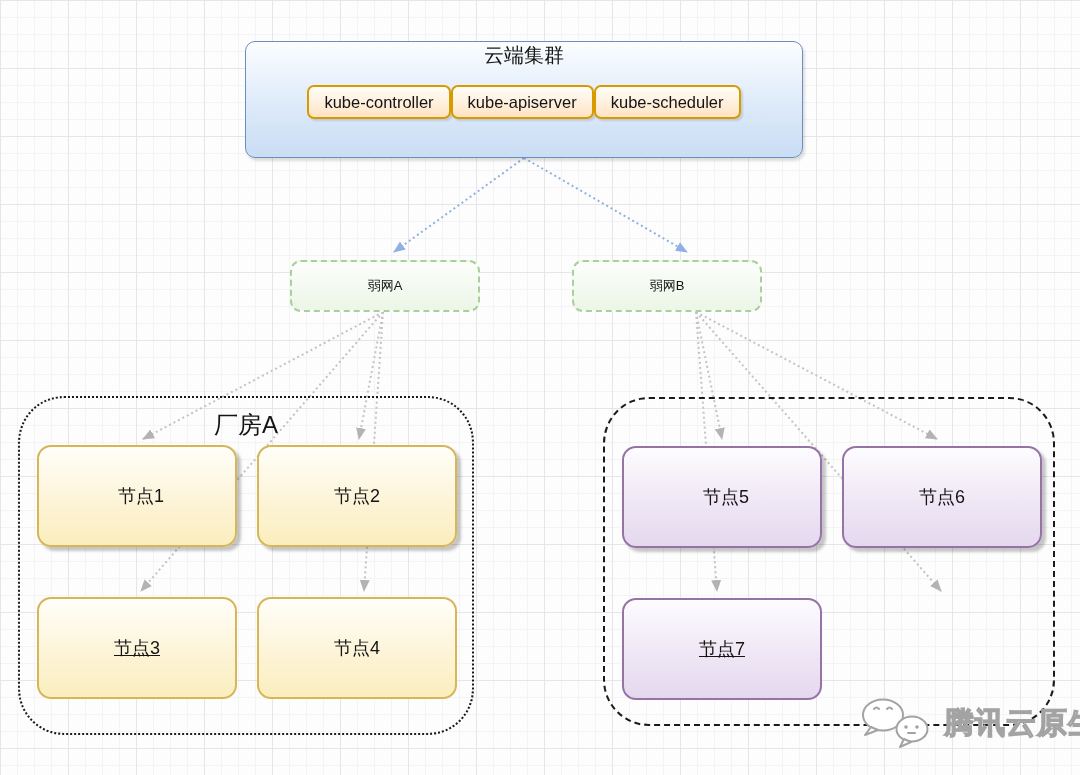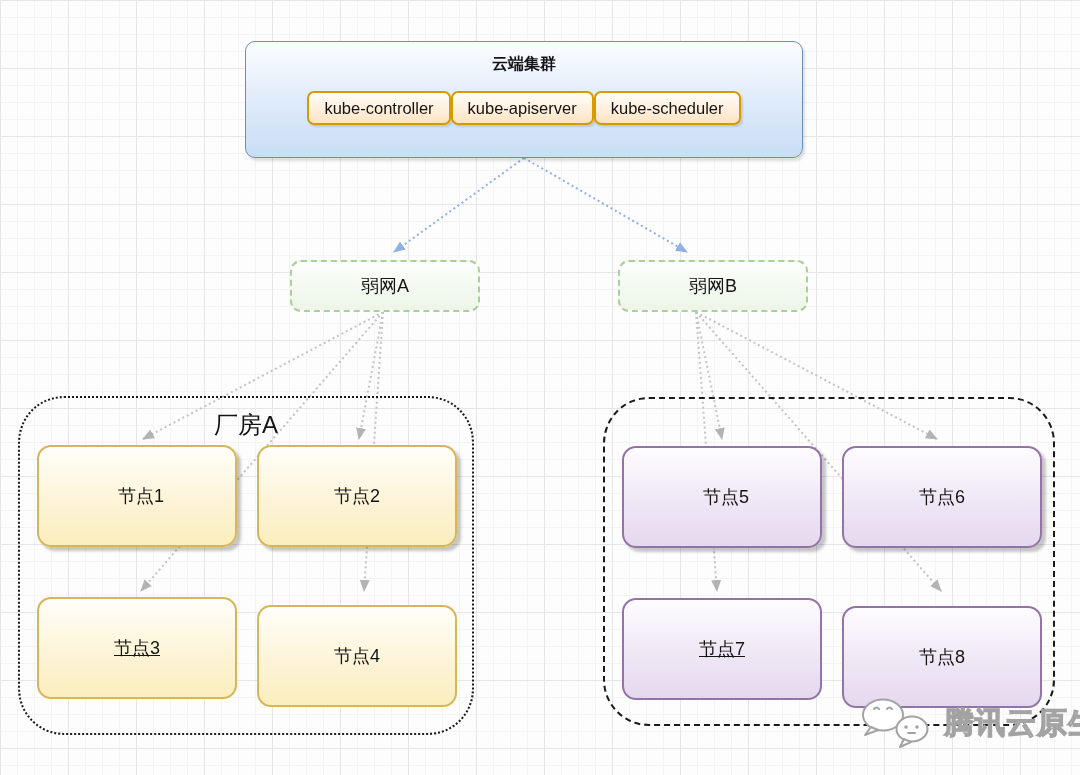--- a/index.html
+++ b/index.html
@@ -30,46 +30,45 @@
   .cluster {
     position: absolute; left: 245px; top: 41px;
     width: 558px; height: 117px;
     border: 1.5px solid #6c8ebf; border-radius: 10px;
     background: linear-gradient(180deg, #fcfdff 0%, #ddeafa 55%, #c9ddf4 100%);
     box-shadow: 2px 3px 3px rgba(0,0,0,0.13);
     text-align: center;
     box-sizing: border-box;
   }
   .cluster-title {
-    margin-top: 12px;
-    font-size: 16px; font-weight: bold; color: #141414;
+    font-size: 20px; font-weight: normal; color: #141414;
   }
   .cluster-row {
     display: flex; justify-content: center; margin-top: 16px;
   }
   .kube-box {
     border: 2px solid #d79b00; border-radius: 7px;
     background: linear-gradient(180deg, #fffdf8 0%, #ffe9cf 80%, #ffe2c2 100%);
     padding: 4px 15px;
     font-size: 16.5px; line-height: 22px; color: #141414;
     box-shadow: 2px 2px 2px rgba(0,0,0,0.12);
     white-space: nowrap;
   }
 
   .network {
     position: absolute;
     width: 186px; height: 48px;
     border: 2px dashed #a9cf9b; border-radius: 11px;
     background: linear-gradient(180deg, #fcfefb 0%, #ecf5e7 100%);
     display: flex; align-items: center; justify-content: center;
-    font-size: 18px; color: #141414;
+    font-size: 13px; color: #141414;
     box-sizing: content-box;
   }
   .network-a { left: 290px; top: 260px; }
-  .network-b { left: 618px; top: 260px; }
+  .network-b { left: 572px; top: 260px; }
 
   .factory { position: absolute; box-sizing: border-box; }
   .factory-a {
     left: 18px; top: 396px; width: 456px; height: 339px;
     border: 2.5px dotted #1a1a1a; border-radius: 46px;
   }
   .factory-b {
     left: 603px; top: 397px; width: 452px; height: 329px;
     border: 2.5px dashed #1a1a1a; border-radius: 46px;
   }
@@ -91,21 +90,21 @@
     background: linear-gradient(180deg, #fffef9 0%, #fdf4d8 55%, #faeebd 100%);
   }
   .node-purple {
     border: 2px solid #9673a6;
     background: linear-gradient(180deg, #fdfcfe 0%, #efe7f5 55%, #e4d8ee 100%);
   }
   .shadowed { box-shadow: 4px 4px 3px rgba(0,0,0,0.22); }
   .pos-tl { left: 17px;  top: 47px; padding-left: 8px;  }
   .pos-tr { left: 237px; top: 47px;  }
   .pos-bl { left: 17px;  top: 199px; text-decoration: underline; }
-  .pos-br { left: 237px; top: 199px; margin-top: 8px; }
+  .pos-br { left: 237px; top: 199px; }
 
   .watermark {
     position: absolute; left: 856px; top: 696px;
     display: flex; align-items: center; gap: 2px;
     z-index: 5;
   }
   .watermark-text {
     font-size: 30px; font-weight: bold;
     color: #ffffff;
     -webkit-text-stroke: 1.2px #a3a3a3;
@@ -164,21 +163,20 @@
     <div class="node node-yellow shadowed pos-tl">节点1</div>
     <div class="node node-yellow shadowed pos-tr">节点2</div>
     <div class="node node-yellow pos-bl">节点3</div>
     <div class="node node-yellow pos-br">节点4</div>
   </div>
 
   <div class="factory factory-b">
     <div class="node node-purple shadowed pos-tl">节点5</div>
     <div class="node node-purple shadowed pos-tr">节点6</div>
     <div class="node node-purple pos-bl">节点7</div>
-    <div class="node node-purple pos-br">节点8</div>
   </div>
 
   <div class="watermark">
     <svg width="86" height="54" viewBox="0 0 86 54" xmlns="http://www.w3.org/2000/svg">
       <ellipse cx="27" cy="19" rx="20" ry="15.5" fill="#ffffff" stroke="#a3a3a3" stroke-width="2"></ellipse>
       <path d="M15 31 L9 39 L22 34 Z" fill="#ffffff" stroke="#a3a3a3" stroke-width="2" stroke-linejoin="round"></path>
       <path d="M18 13 q2.5 -3 5 0" fill="none" stroke="#a3a3a3" stroke-width="2" stroke-linecap="round"></path>
       <path d="M31 13 q2.5 -3 5 0" fill="none" stroke="#a3a3a3" stroke-width="2" stroke-linecap="round"></path>
       <ellipse cx="56" cy="33" rx="15.5" ry="12.5" fill="#ffffff" stroke="#a3a3a3" stroke-width="2"></ellipse>
       <path d="M48 43 L44 51 L55 46 Z" fill="#ffffff" stroke="#a3a3a3" stroke-width="2" stroke-linejoin="round"></path>

